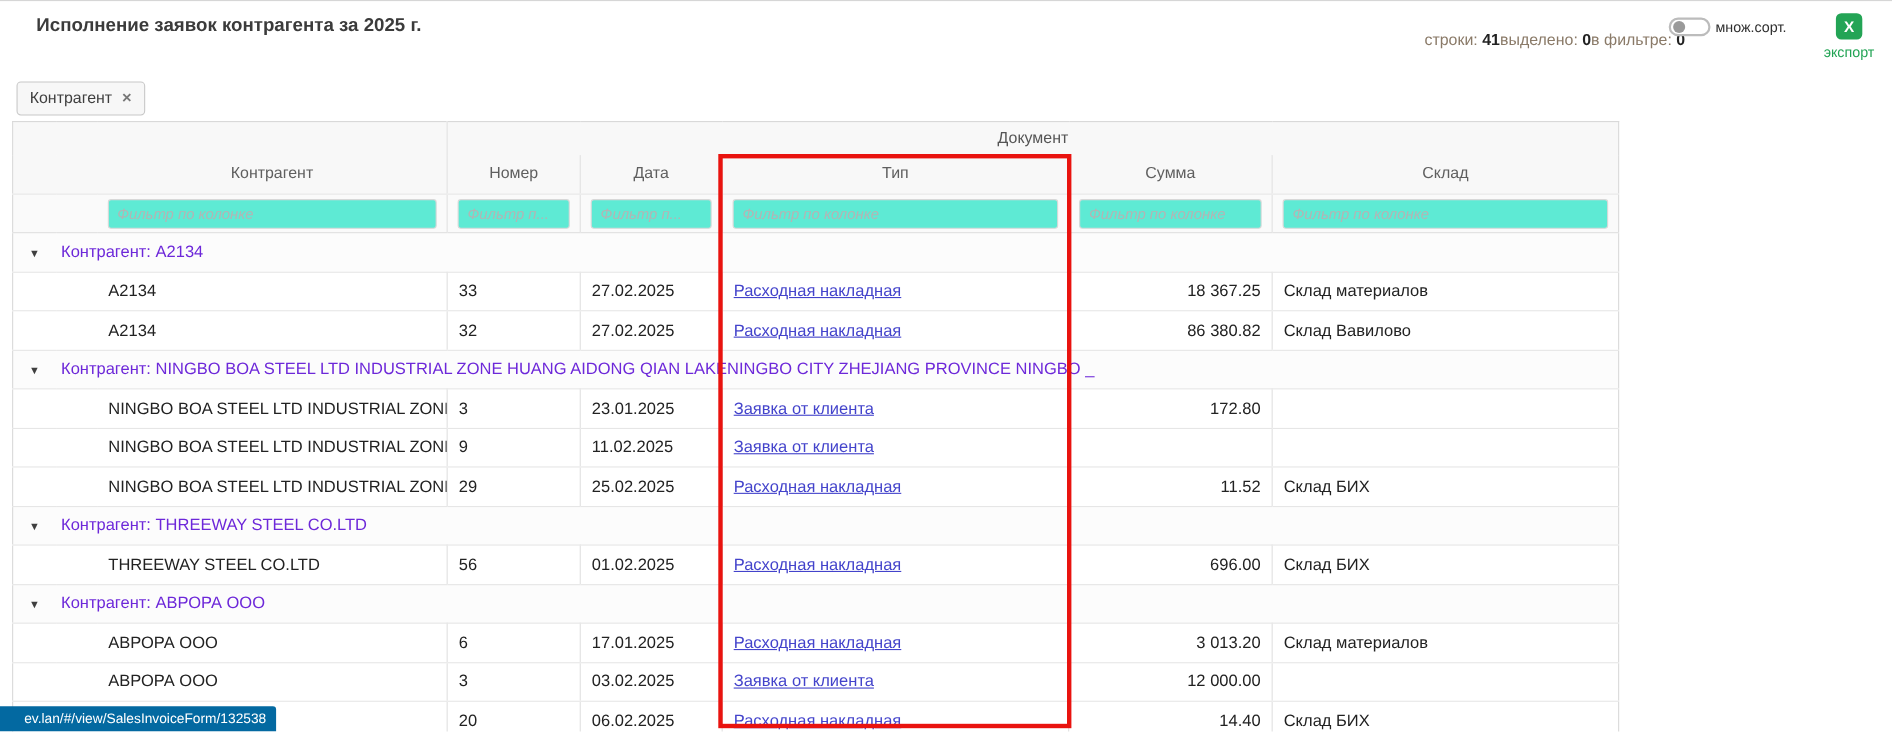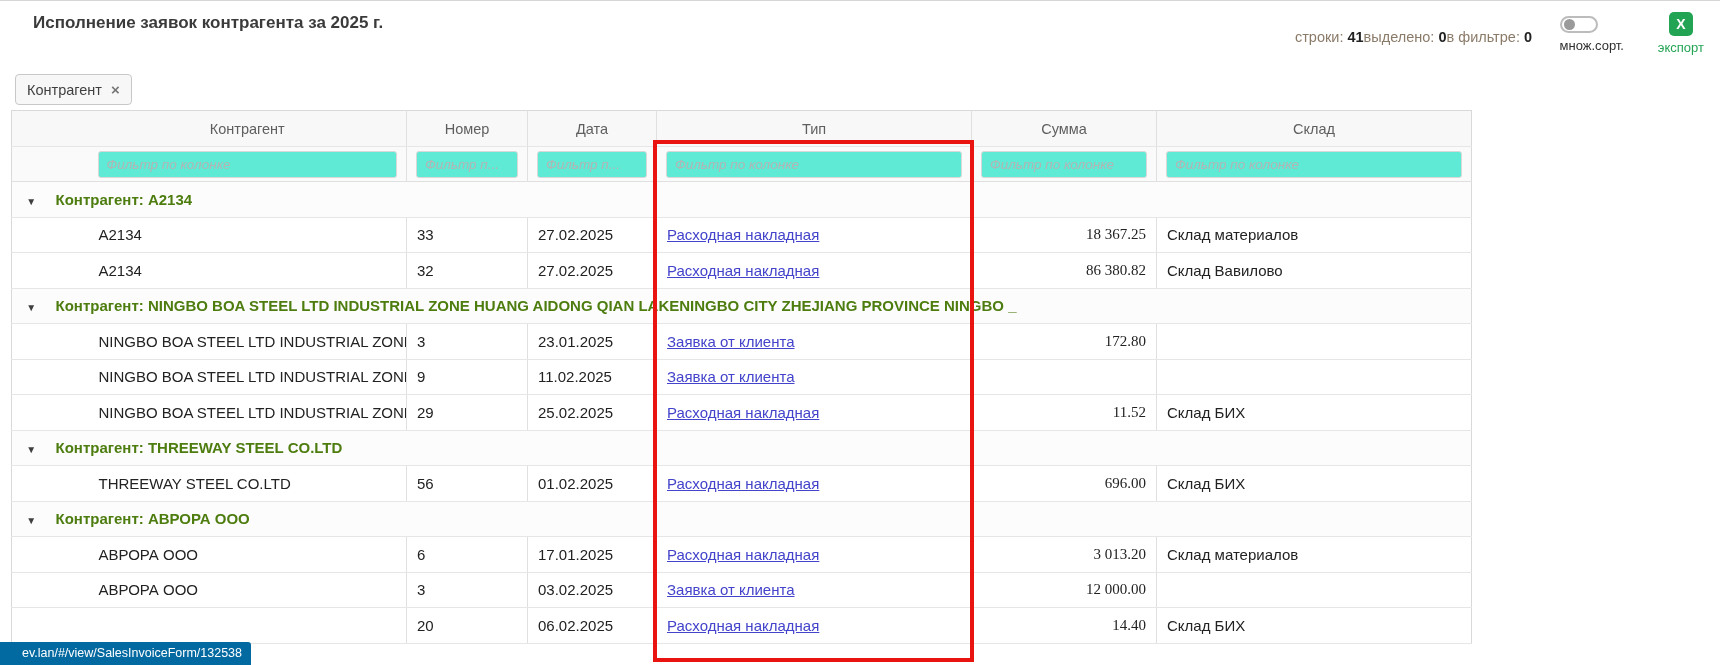--- a/index.html
+++ b/index.html
@@ -16,21 +16,21 @@
     font-size: 17px; font-weight: 700; color: #3b3b3b;
   }
   .stats {
     position: absolute; top: 28px; right: 188px;
     display: flex; font-size: 14.5px; color: #8a7a68; white-space: nowrap;
   }
   .stat b { color: #222; font-weight: 700; margin-left: 4px; }
 
   .multisort {
     position: absolute; top: 15px; right: 96px;
-    display: flex; flex-direction: column; gap: 5px;
+    display: flex; flex-direction: row; align-items: center; gap: 5px;
   }
   .toggle {
     width: 38px; height: 17px; border: 2px solid #bcbcbc; border-radius: 10px;
     background: #fff; position: relative; cursor: pointer;
   }
   .toggle .knob {
     position: absolute; left: 2px; top: 1px; width: 11px; height: 11px;
     border-radius: 50%; background: #9a9a9a;
   }
   .toggle-label { font-size: 13px; color: #2f2f2f; }
@@ -76,24 +76,24 @@
   tr.flt td { background: #fafafa; height: 35px; border-bottom: 1px solid #e0e0e0; padding: 0 9px; }
   .f-input {
     width: 100%; height: 27px; border: 1px solid #d8d8d8; border-radius: 3px;
     padding: 0 8px; font-size: 13.5px; font-family: Liberation Sans, sans-serif;
     color: #333; background: #5eead4; outline: none;
   }
   .f-input::placeholder { color: #b4b4b4; font-style: italic; }
 
   tbody td { height: 35.5px; border-bottom: 1px solid #e6e6e6; }
   tr.group-row td { background: #fcfcfc; }
-  td.group-label { font-weight: 700; color: #4d7c0f; padding-left: 5px; }
+  td.group-label { font-weight: 400; color: #6d28d9; padding-left: 5px; }
   td.c-exp { text-align: center; padding: 0; }
   .tri { display: inline-block; font-size: 10px; color: #3f3f3f; cursor: pointer; }
-  td.c-sum { text-align: right; font-family: Liberation Serif, serif; }
+  td.c-sum { text-align: right; }
   .doc-link { color: #4343cb; text-decoration: underline; cursor: pointer; text-align: center; }
 
   
   .annotation-box {
     position: absolute; left: 653px; top: 139px; width: 321px; height: 522px;
     border: 4px solid #e9130f; z-index: 50; pointer-events: none;
   }
 
   
   .status-link {
@@ -140,20 +140,24 @@
       <col style="width:39px">
         <col style="width:38px">
         <col style="width:318px">
       <col style="width:121px">
         <col style="width:129px">
         <col style="width:315px">
       <col style="width:185px">
         <col style="width:315px">
     </colgroup>
     <thead>
+      <tr class="ghr">
+        <th colspan="3"></th>
+        <th colspan="5" class="ghr-doc col-b">Документ</th>
+      </tr>
       <tr class="hdr">
         <th></th>
         <th></th>
         <th>Контрагент</th>
         <th class="col-b">Номер</th>
         <th class="col-b">Дата</th>
         <th class="col-b">Тип</th>
         <th class="col-b">Сумма</th>
         <th class="col-b">Склад</th>
       </tr>

